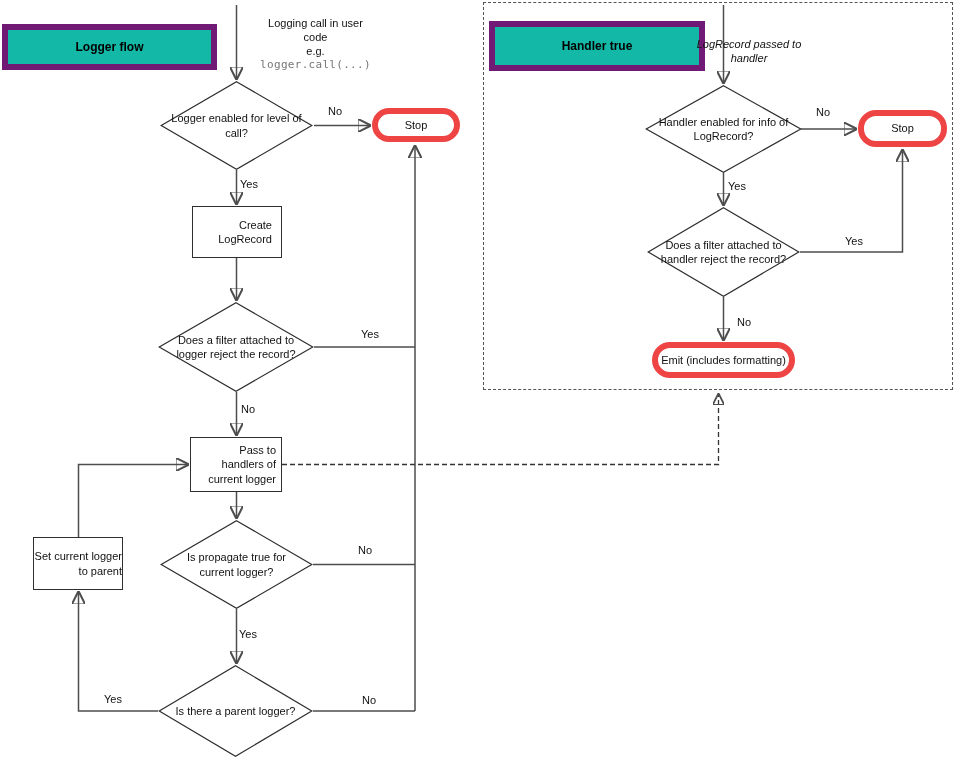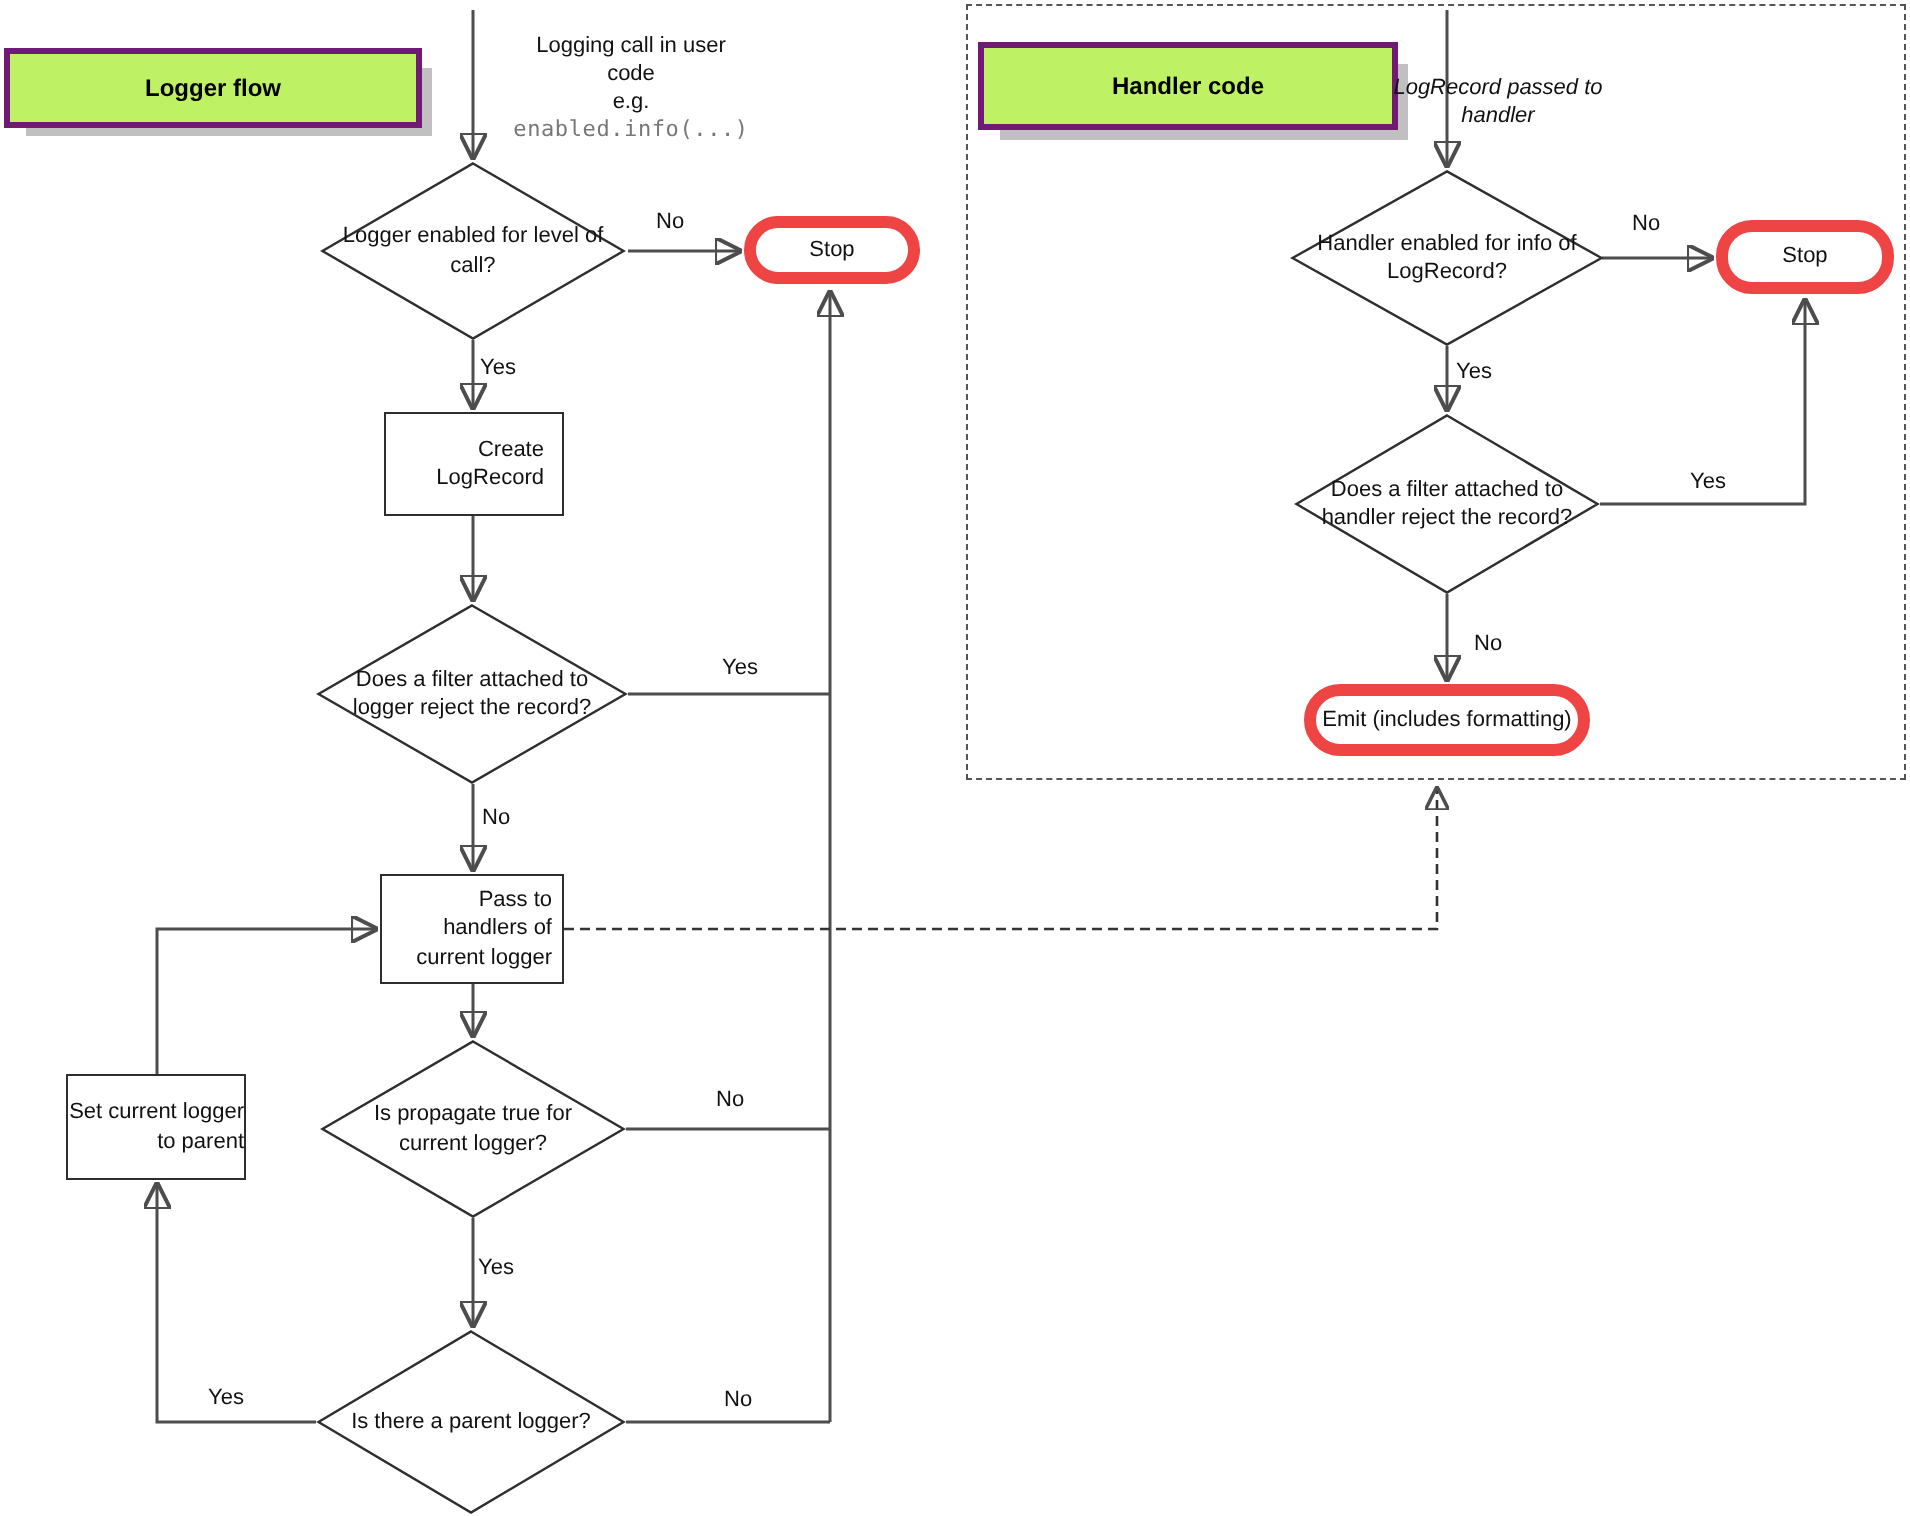--- a/index.html
+++ b/index.html
@@ -20,22 +20,22 @@
   .edges {
     position: absolute;
     left: 0; top: 0;
     width: 955px; height: 758px;
   }
   .edges path { fill: none; stroke: #4d4d4d; stroke-width: 1.5; }
   .edges path.dashed { stroke-dasharray: 5 3; stroke-width: 1.3; stroke: #333333; }
   .note-shadow { position: absolute; background: #c0c0c0; }
   .note {
     position: absolute;
-    background: #bef264;
-    border: 3px solid #701a75;
+    background: #14b8a6;
+    border: 6px solid #701a75;
     display: flex; align-items: center; justify-content: center;
     font-weight: bold; font-size: 12px; color: #000000;
   }
   .node {
     position: absolute;
     display: flex; align-items: center; justify-content: center;
     text-align: center;
     line-height: 1.3;
     background: #ffffff;
     box-sizing: border-box;
@@ -94,21 +94,21 @@
 
   <div class="note-shadow" style="left:13px; top:34px; width:203px; height:34px;"></div>
   <div class="note" style="left:2px; top:24px; width:203px; height:34px;">
     <span>Logger flow</span>
   </div>
 
   <div class="entry-text" style="left:243px; top:16px; width:145px;">
     <span class="line">Logging call in user</span>
     <span class="line">code</span>
     <span class="line">e.g.</span>
-    <span class="line code">enabled.info(...)</span>
+    <span class="line code">logger.call(...)</span>
   </div>
 
   <div class="node diamond" style="left:160px; top:81px; width:153px; height:89px;">
     <svg viewBox="0 0 100 100" preserveAspectRatio="none" aria-hidden="true">
         <polygon points="50,0.8 99.2,50 50,99.2 0.8,50"></polygon>
       </svg>
     <span class="label">Logger enabled for level of call?</span>
   </div>
 
   <div class="node stadium" style="left:372px; top:108px; width:88px; height:34px;">
@@ -152,21 +152,21 @@
   <span class="elabel" style="left:240px; top:178px;">Yes</span>
   <span class="elabel" style="left:361px; top:328px;">Yes</span>
   <span class="elabel" style="left:241px; top:403px;">No</span>
   <span class="elabel" style="left:358px; top:544px;">No</span>
   <span class="elabel" style="left:239px; top:628px;">Yes</span>
   <span class="elabel" style="left:362px; top:694px;">No</span>
   <span class="elabel" style="left:104px; top:693px;">Yes</span>
 
   <div class="note-shadow" style="left:500px; top:32px; width:204px; height:38px;"></div>
   <div class="note" style="left:489px; top:21px; width:204px; height:38px;">
-    <span>Handler code</span>
+    <span>Handler true</span>
   </div>
 
   <div class="entry-text" style="left:684px; top:37px; width:130px;font-style:italic;">
     <span>LogRecord passed to handler</span>
   </div>
 
   <div class="node diamond" style="left:645px; top:85px; width:157px; height:88px;">
     <svg viewBox="0 0 100 100" preserveAspectRatio="none" aria-hidden="true">
         <polygon points="50,0.8 99.2,50 50,99.2 0.8,50"></polygon>
       </svg>

